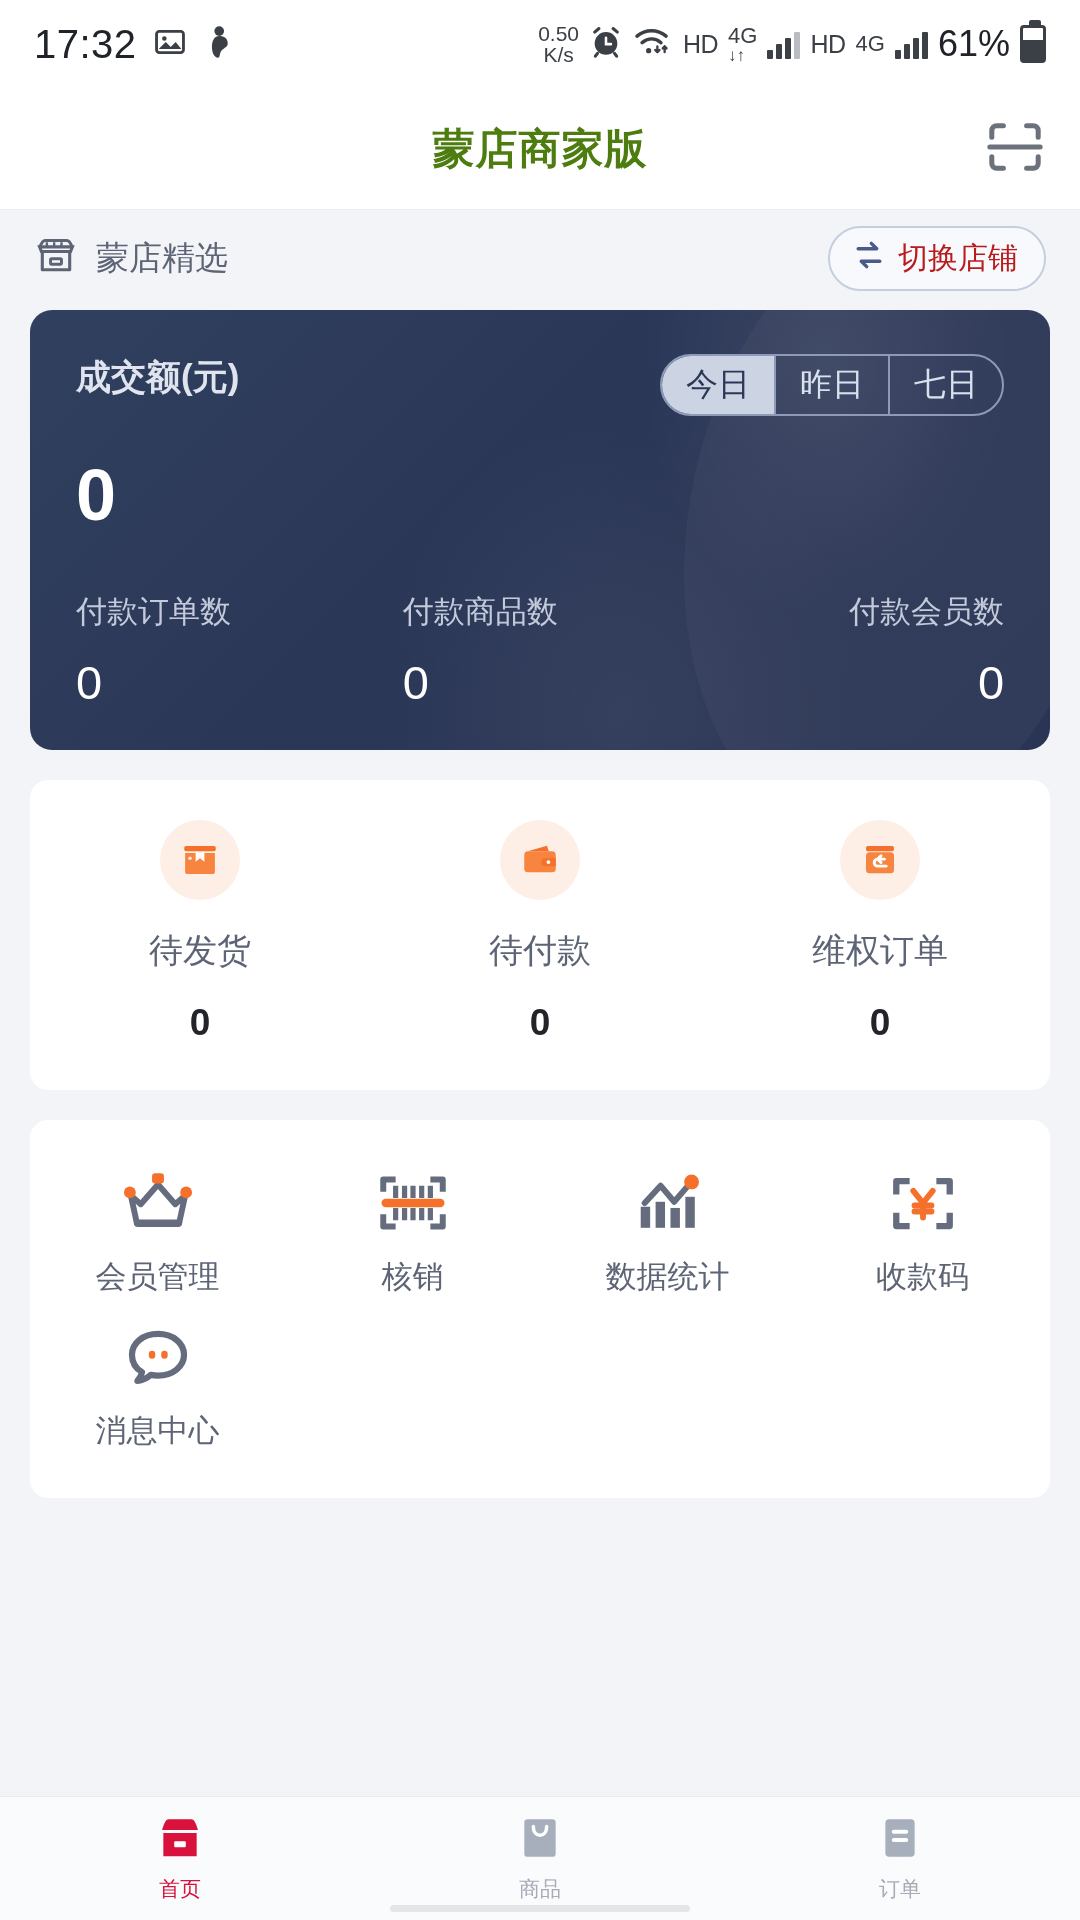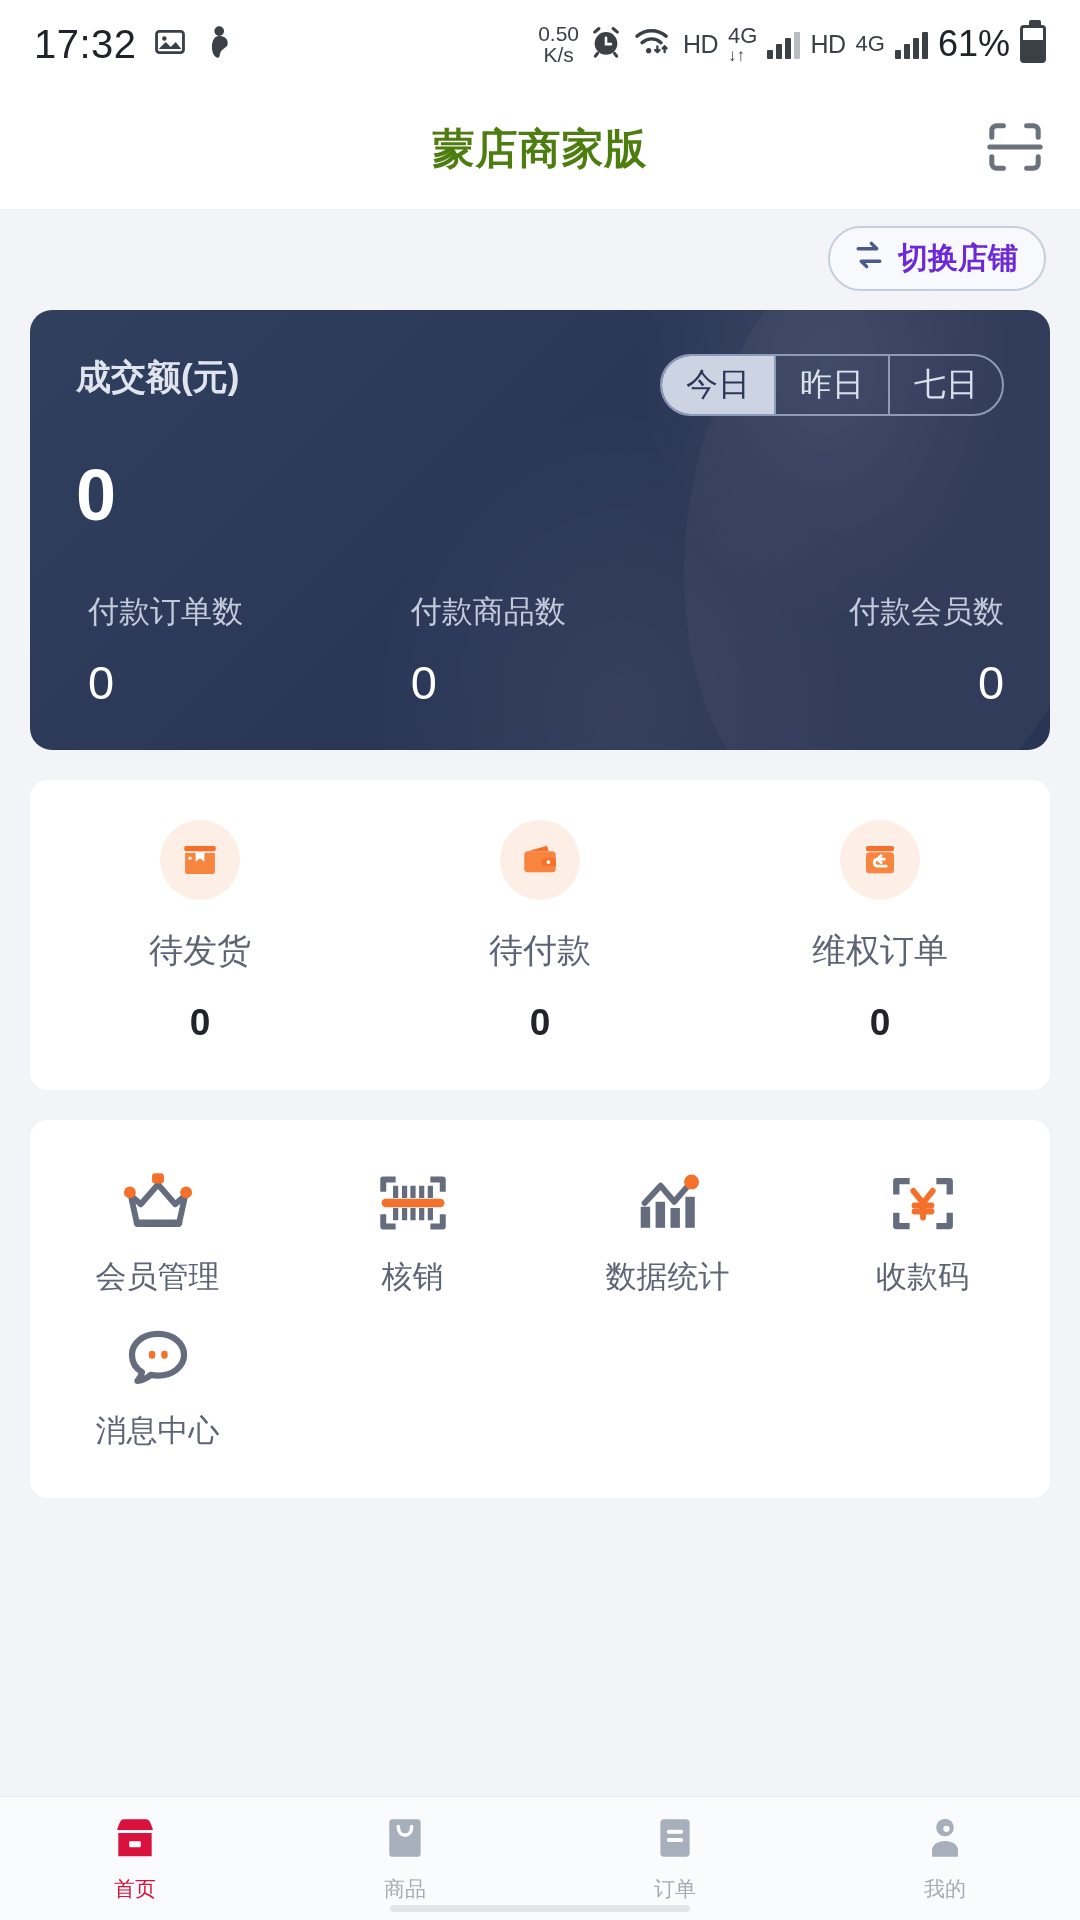--- a/index.html
+++ b/index.html
@@ -57,21 +57,21 @@
   .shoprow{
     height:96px; display:flex; align-items:center; padding:0 34px;
   }
   .shop-left{ display:flex; align-items:center; gap:18px; }
   .shop-name{ font-size:33px; color:#5d6475; }
   .switch-shop{
     margin-left:auto; display:flex; align-items:center; gap:12px;
     border:2px solid #c5cede; border-radius:40px;
     padding:10px 26px 10px 22px; background:#f7f9fc;
   }
-  .switch-shop span{ font-size:30px; color:#6d28d9;font-weight:bold; }
+  .switch-shop span{ font-size:30px; color:#b91c1c; }
 
   
   .sales-card{
     margin:4px 30px 0 30px; height:440px; border-radius:22px;
     background:
       radial-gradient(ellipse 300px 420px at 78% 12%, rgba(255,255,255,.075), rgba(255,255,255,0) 62%),
       radial-gradient(ellipse 420px 520px at 58% 92%, rgba(255,255,255,.05), rgba(255,255,255,0) 60%),
       linear-gradient(135deg,#31405f 0%,#2b3757 45%,#2a3454 100%);
     position:relative; overflow:hidden;
     padding:44px 46px 0 46px;
@@ -92,21 +92,21 @@
     display:flex; align-items:center; justify-content:center;
     padding:0 24px; font-size:32px; color:#d9e0ee; border-left:2px solid #8e9bb8;
   }
   .seg:first-child{ border-left:none; }
   .seg.active{ background:#ccd4e4; color:#2b3757; }
   .sales-value{
     position:relative; z-index:2;
     font-size:72px; font-weight:bold; color:#fff; margin-top:38px;
   }
   .sales-stats{
-    position:absolute; left:12px; right:0; bottom:40px;
+    position:absolute; left:0; right:0; bottom:40px;
     display:flex; padding:0 46px; z-index:2;
   }
   .stat{ flex:1; }
   .stat:nth-child(2){ text-align:left; padding-left:26px; }
   .stat:nth-child(3){ text-align:right; }
   .stat-label{ font-size:31px; color:#c3cbdb; }
   .stat-num{ font-size:47px; color:#fff; margin-top:22px; }
 
   
   .white-card{
@@ -216,20 +216,32 @@
       <path d="M3 9V5.5A2.5 2.5 0 0 1 5.5 3H9" stroke="#6c727c" stroke-width="2.6" fill="none" stroke-linecap="round"></path>
       <path d="M21 3h3.5A2.5 2.5 0 0 1 27 5.5V9" stroke="#6c727c" stroke-width="2.6" fill="none" stroke-linecap="round"></path>
       <path d="M3 19v3.5A2.5 2.5 0 0 0 5.5 25H9" stroke="#6c727c" stroke-width="2.6" fill="none" stroke-linecap="round"></path>
       <path d="M21 25h3.5a2.5 2.5 0 0 0 2.5-2.5V19" stroke="#6c727c" stroke-width="2.6" fill="none" stroke-linecap="round"></path>
       <path d="M2 14h26" stroke="#6c727c" stroke-width="2.6" stroke-linecap="round"></path>
     </svg>
   </div>
 </div>
 
 <div class="shoprow">
+  <div class="shop-left">
+    <span>
+      <svg width="44" height="42" viewBox="0 0 24 23">
+        <path d="M3 6.5h18l-1 2.5H4z" fill="none" stroke="#5d6475" stroke-width="1.7"></path>
+        <path d="M3.2 6.5C4.2 4 5 3 6 3h12c1 0 1.8 1 2.8 3.5" fill="none" stroke="#5d6475" stroke-width="1.7" stroke-linejoin="round"></path>
+        <path d="M7 4v3M11 4v3M15 4v3" stroke="#5d6475" stroke-width="1.3"></path>
+        <path d="M4.5 9.5v9.5h15V9.5" fill="none" stroke="#5d6475" stroke-width="1.7" stroke-linejoin="round"></path>
+        <rect x="9" y="13" width="6" height="3" rx=".6" fill="none" stroke="#5d6475" stroke-width="1.6"></rect>
+      </svg>
+    </span>
+    <div class="shop-name">蒙店精选</div>
+  </div>
   <div class="switch-shop">
     <span>
       <svg width="34" height="34" viewBox="0 0 22 22">
         <path d="M4 7h12l-3.5-3.5" stroke="#4a5a8a" stroke-width="2.2" fill="none" stroke-linecap="round" stroke-linejoin="round"></path>
         <path d="M18 15H6l3.5 3.5" stroke="#4a5a8a" stroke-width="2.2" fill="none" stroke-linecap="round" stroke-linejoin="round"></path>
       </svg>
     </span>
     <span>切换店铺</span>
   </div>
 </div>
@@ -392,24 +404,14 @@
   </div>
   <div class="tab">
     <span>
       <svg width="42" height="46" viewBox="0 0 20 22">
         <rect x="3" y="2" width="14" height="18" rx="1.8" fill="#a7aebc"></rect>
         <path d="M7 8h6M7 12h6" stroke="#fff" stroke-width="1.9" stroke-linecap="round"></path>
       </svg>
     </span>
     <div class="tab-label">订单</div>
   </div>
-  <div class="tab">
-    <span>
-      <svg width="42" height="46" viewBox="0 0 20 22">
-        <circle cx="10" cy="6" r="4.2" fill="#a7aebc"></circle>
-        <circle cx="10.7" cy="6.6" r="1.5" fill="#fff"></circle>
-        <path d="M3.8 20v-3.2c0-2.6 2.8-4.4 6.2-4.4s6.2 1.8 6.2 4.4V20z" fill="#a7aebc"></path>
-      </svg>
-    </span>
-    <div class="tab-label">我的</div>
-  </div>
   <div class="home-indicator"></div>
 </div>
 
 </body></html>

